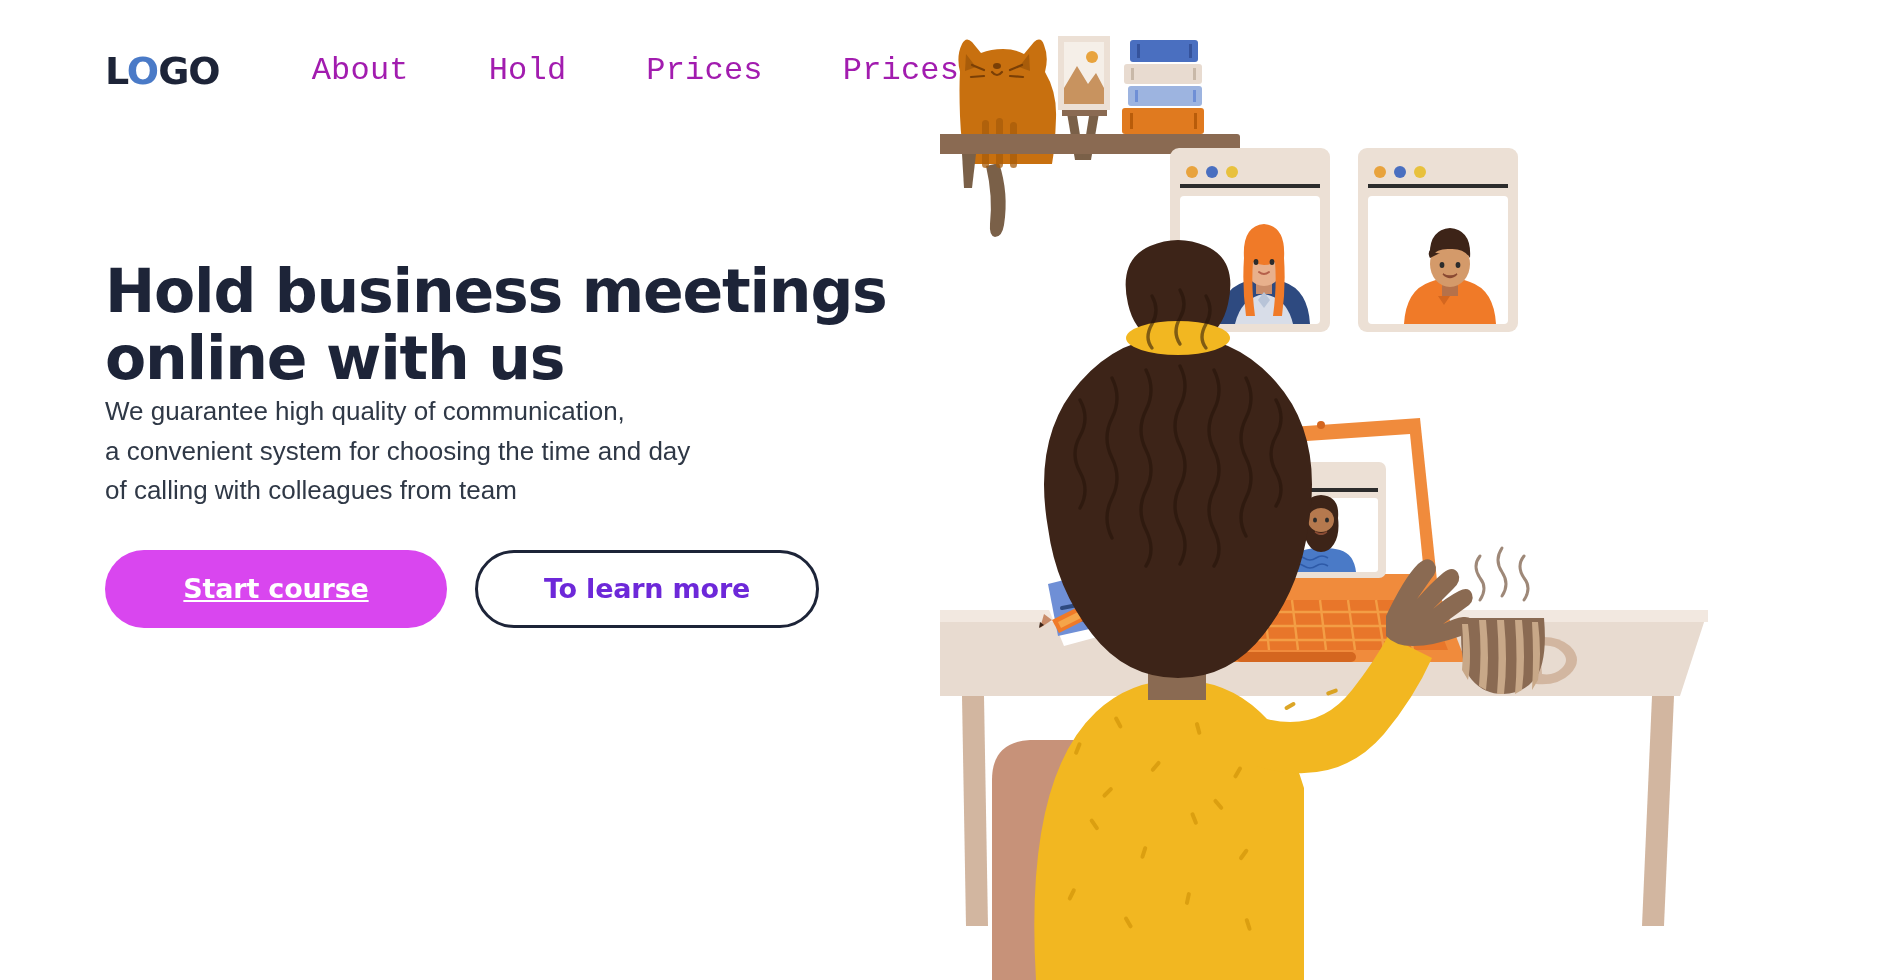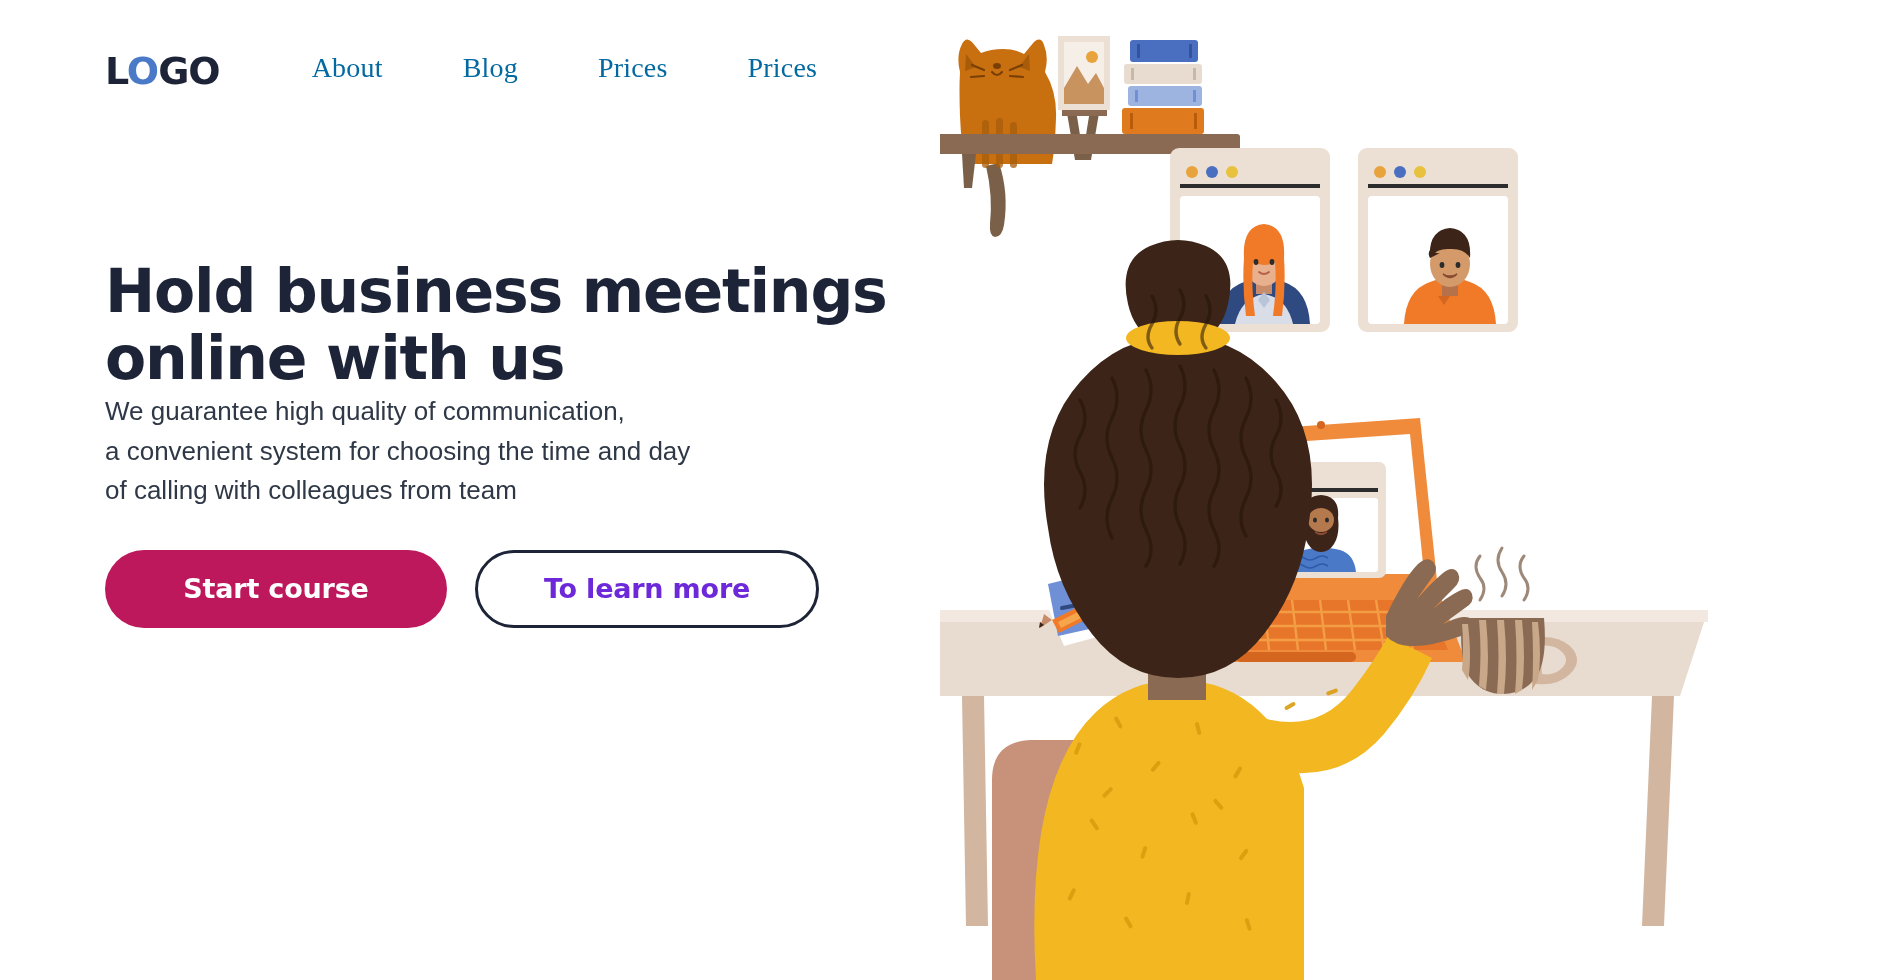--- a/index.html
+++ b/index.html
@@ -36,24 +36,24 @@
     user-select: none;
   }
   .logo .c-dark { color: #1d2438; }
   .logo .c-blue { color: #4a7ac7; }
   .nav-links {
     display: flex;
     align-items: center;
     gap: 80px;
   }
   .nav-link {
-    font-family: Liberation Serif, serif;
-    font-size: 28px;
+    font-family: Liberation Mono, monospace;
+    font-size: 32px;
     font-weight: 400;
-    color: #0369a1;
+    color: #a21caf;
     text-decoration: none;
     letter-spacing: 0.2px;
     white-space: nowrap;
   }
 
   
   .hero {
     position: absolute;
     top: 258px;
     left: 105px;
@@ -84,24 +84,25 @@
     border-radius: 999px;
     font-family: "DejaVu Sans", sans-serif;
     font-size: 27px;
     font-weight: 700;
     letter-spacing: -0.2px;
     display: flex;
     align-items: center;
     justify-content: center;
   }
   .btn-primary {
-    background: #be185d;
+    background: #d946ef;
     color: #ffffff;
     width: 342px;
     height: 78px;
+    text-decoration: underline;
   }
   .btn-outline {
     background: #ffffff;
     color: #6d28d9;
     width: 344px;
     height: 78px;
     border: 3px solid #1d2438;
   }
 
   
@@ -110,21 +111,21 @@
 </style>
 </head>
 <body>
 
 <div class="page">
 
   <nav class="nav">
     <div class="logo"><span class="c-dark">L</span><span class="c-blue">O</span><span class="c-dark">GO</span></div>
     <div class="nav-links">
       <a class="nav-link" href="#">About</a>
-      <a class="nav-link" href="#">Blog</a>
+      <a class="nav-link" href="#">Hold</a>
       <a class="nav-link" href="#">Prices</a>
       <a class="nav-link" href="#">Prices</a>
     </div>
   </nav>
 
   <section class="hero">
     <h1 class="headline">Hold business meetings
 online with us</h1>
     <p class="subcopy">We guarantee high quality of communication,
 a convenient system for choosing the time and day

